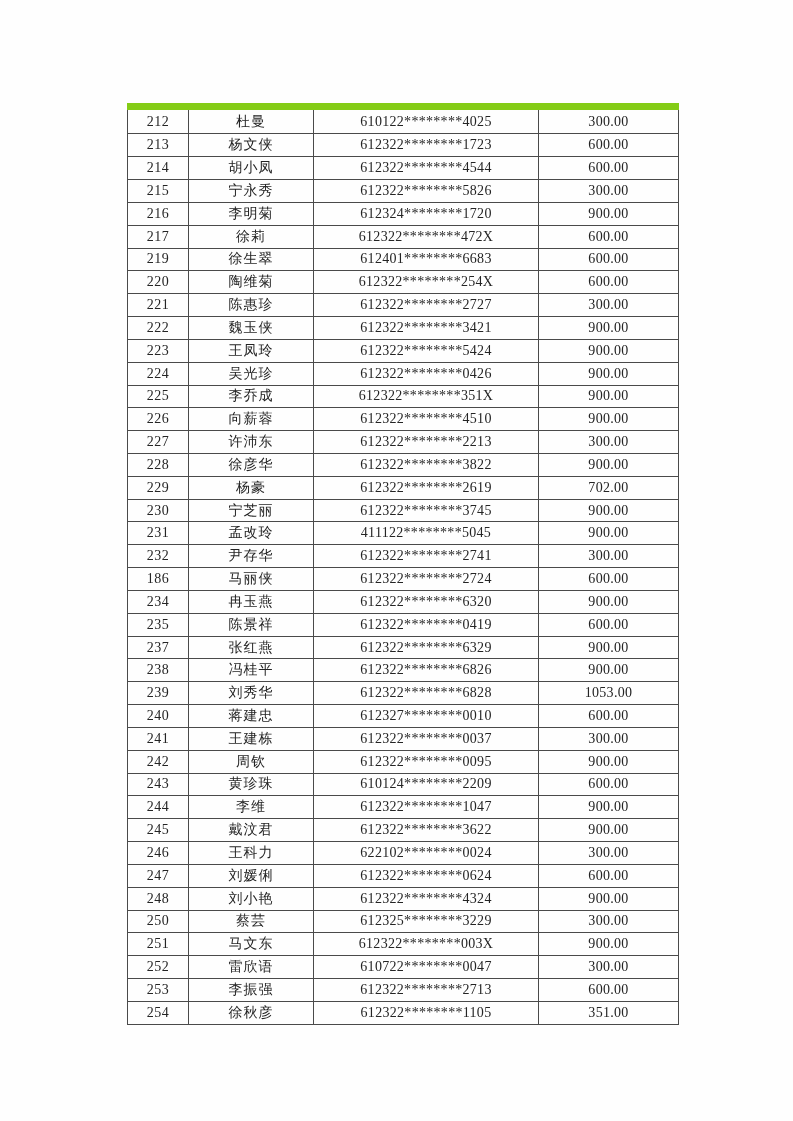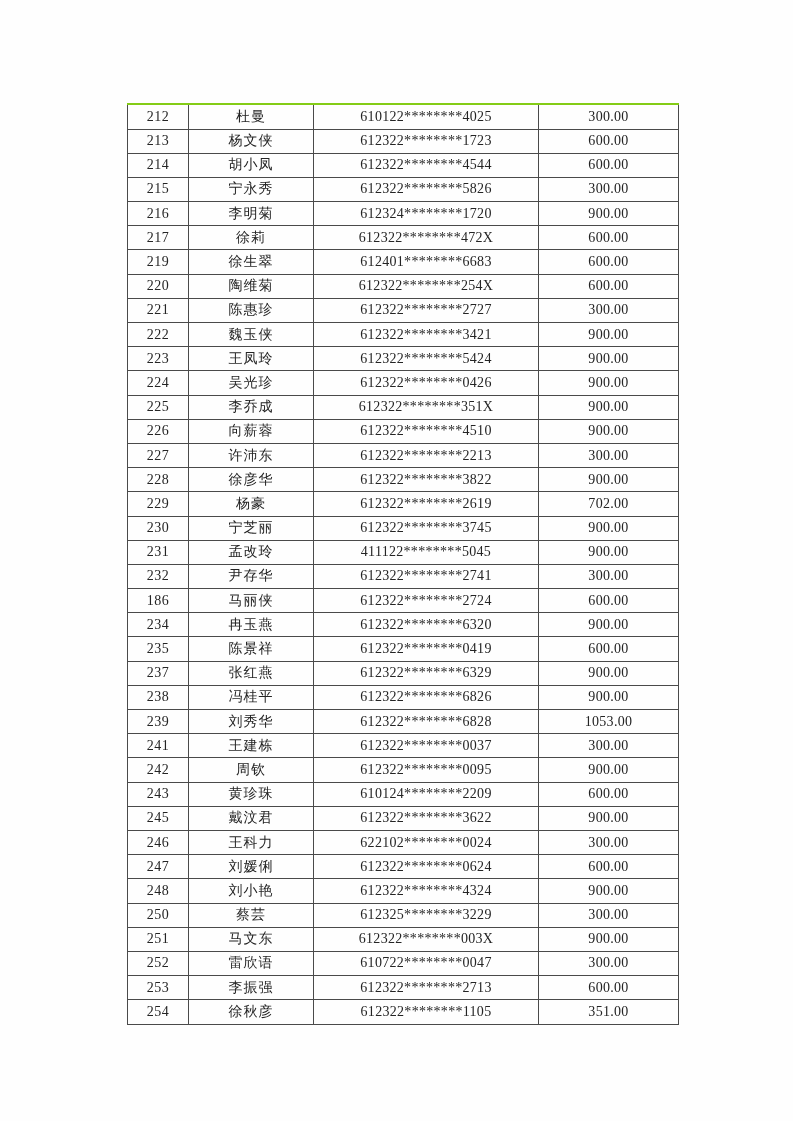--- a/index.html
+++ b/index.html
@@ -36,21 +36,21 @@
     vertical-align: middle;
     font-size: 14px;
     line-height: 1;
     color: #242424;
     overflow: hidden;
     white-space: nowrap;
     padding: 0;
   }
 
   table.roster tr:first-child td {
-    border-top: 2px solid #84cc16;
+    border-top: 7px solid #84cc16;
   }
 
   td.c-no   { letter-spacing: 0.5px; }
   td.c-name { letter-spacing: 1px; }
   td.c-id   { font-size: 14.5px; letter-spacing: 0.3px; }
   td.c-amt  { letter-spacing: 0.3px; margin-left: 8px; }
 
   col.w-no   { width: 61px; }
   col.w-name { width: 125px; }
   col.w-id   { width: 225px; }
@@ -245,20 +245,26 @@
     <td class="c-amt">900.00</td>
   </tr>
 
   <tr>
     <td class="c-no">239</td>
     <td class="c-name">刘秀华</td>
     <td class="c-id">612322********6828</td>
     <td class="c-amt">1053.00</td>
   </tr>
 
+  <tr>
+    <td class="c-no">240</td>
+    <td class="c-name">蒋建忠</td>
+    <td class="c-id">612327********0010</td>
+    <td class="c-amt">600.00</td>
+  </tr>
 
   <tr>
     <td class="c-no">241</td>
     <td class="c-name">王建栋</td>
     <td class="c-id">612322********0037</td>
     <td class="c-amt">300.00</td>
   </tr>
 
   <tr>
     <td class="c-no">242</td>
@@ -267,20 +273,26 @@
     <td class="c-amt">900.00</td>
   </tr>
 
   <tr>
     <td class="c-no">243</td>
     <td class="c-name">黄珍珠</td>
     <td class="c-id">610124********2209</td>
     <td class="c-amt">600.00</td>
   </tr>
 
+  <tr>
+    <td class="c-no">244</td>
+    <td class="c-name">李维</td>
+    <td class="c-id">612322********1047</td>
+    <td class="c-amt">900.00</td>
+  </tr>
 
   <tr>
     <td class="c-no">245</td>
     <td class="c-name">戴汶君</td>
     <td class="c-id">612322********3622</td>
     <td class="c-amt">900.00</td>
   </tr>
 
   <tr>
     <td class="c-no">246</td>

